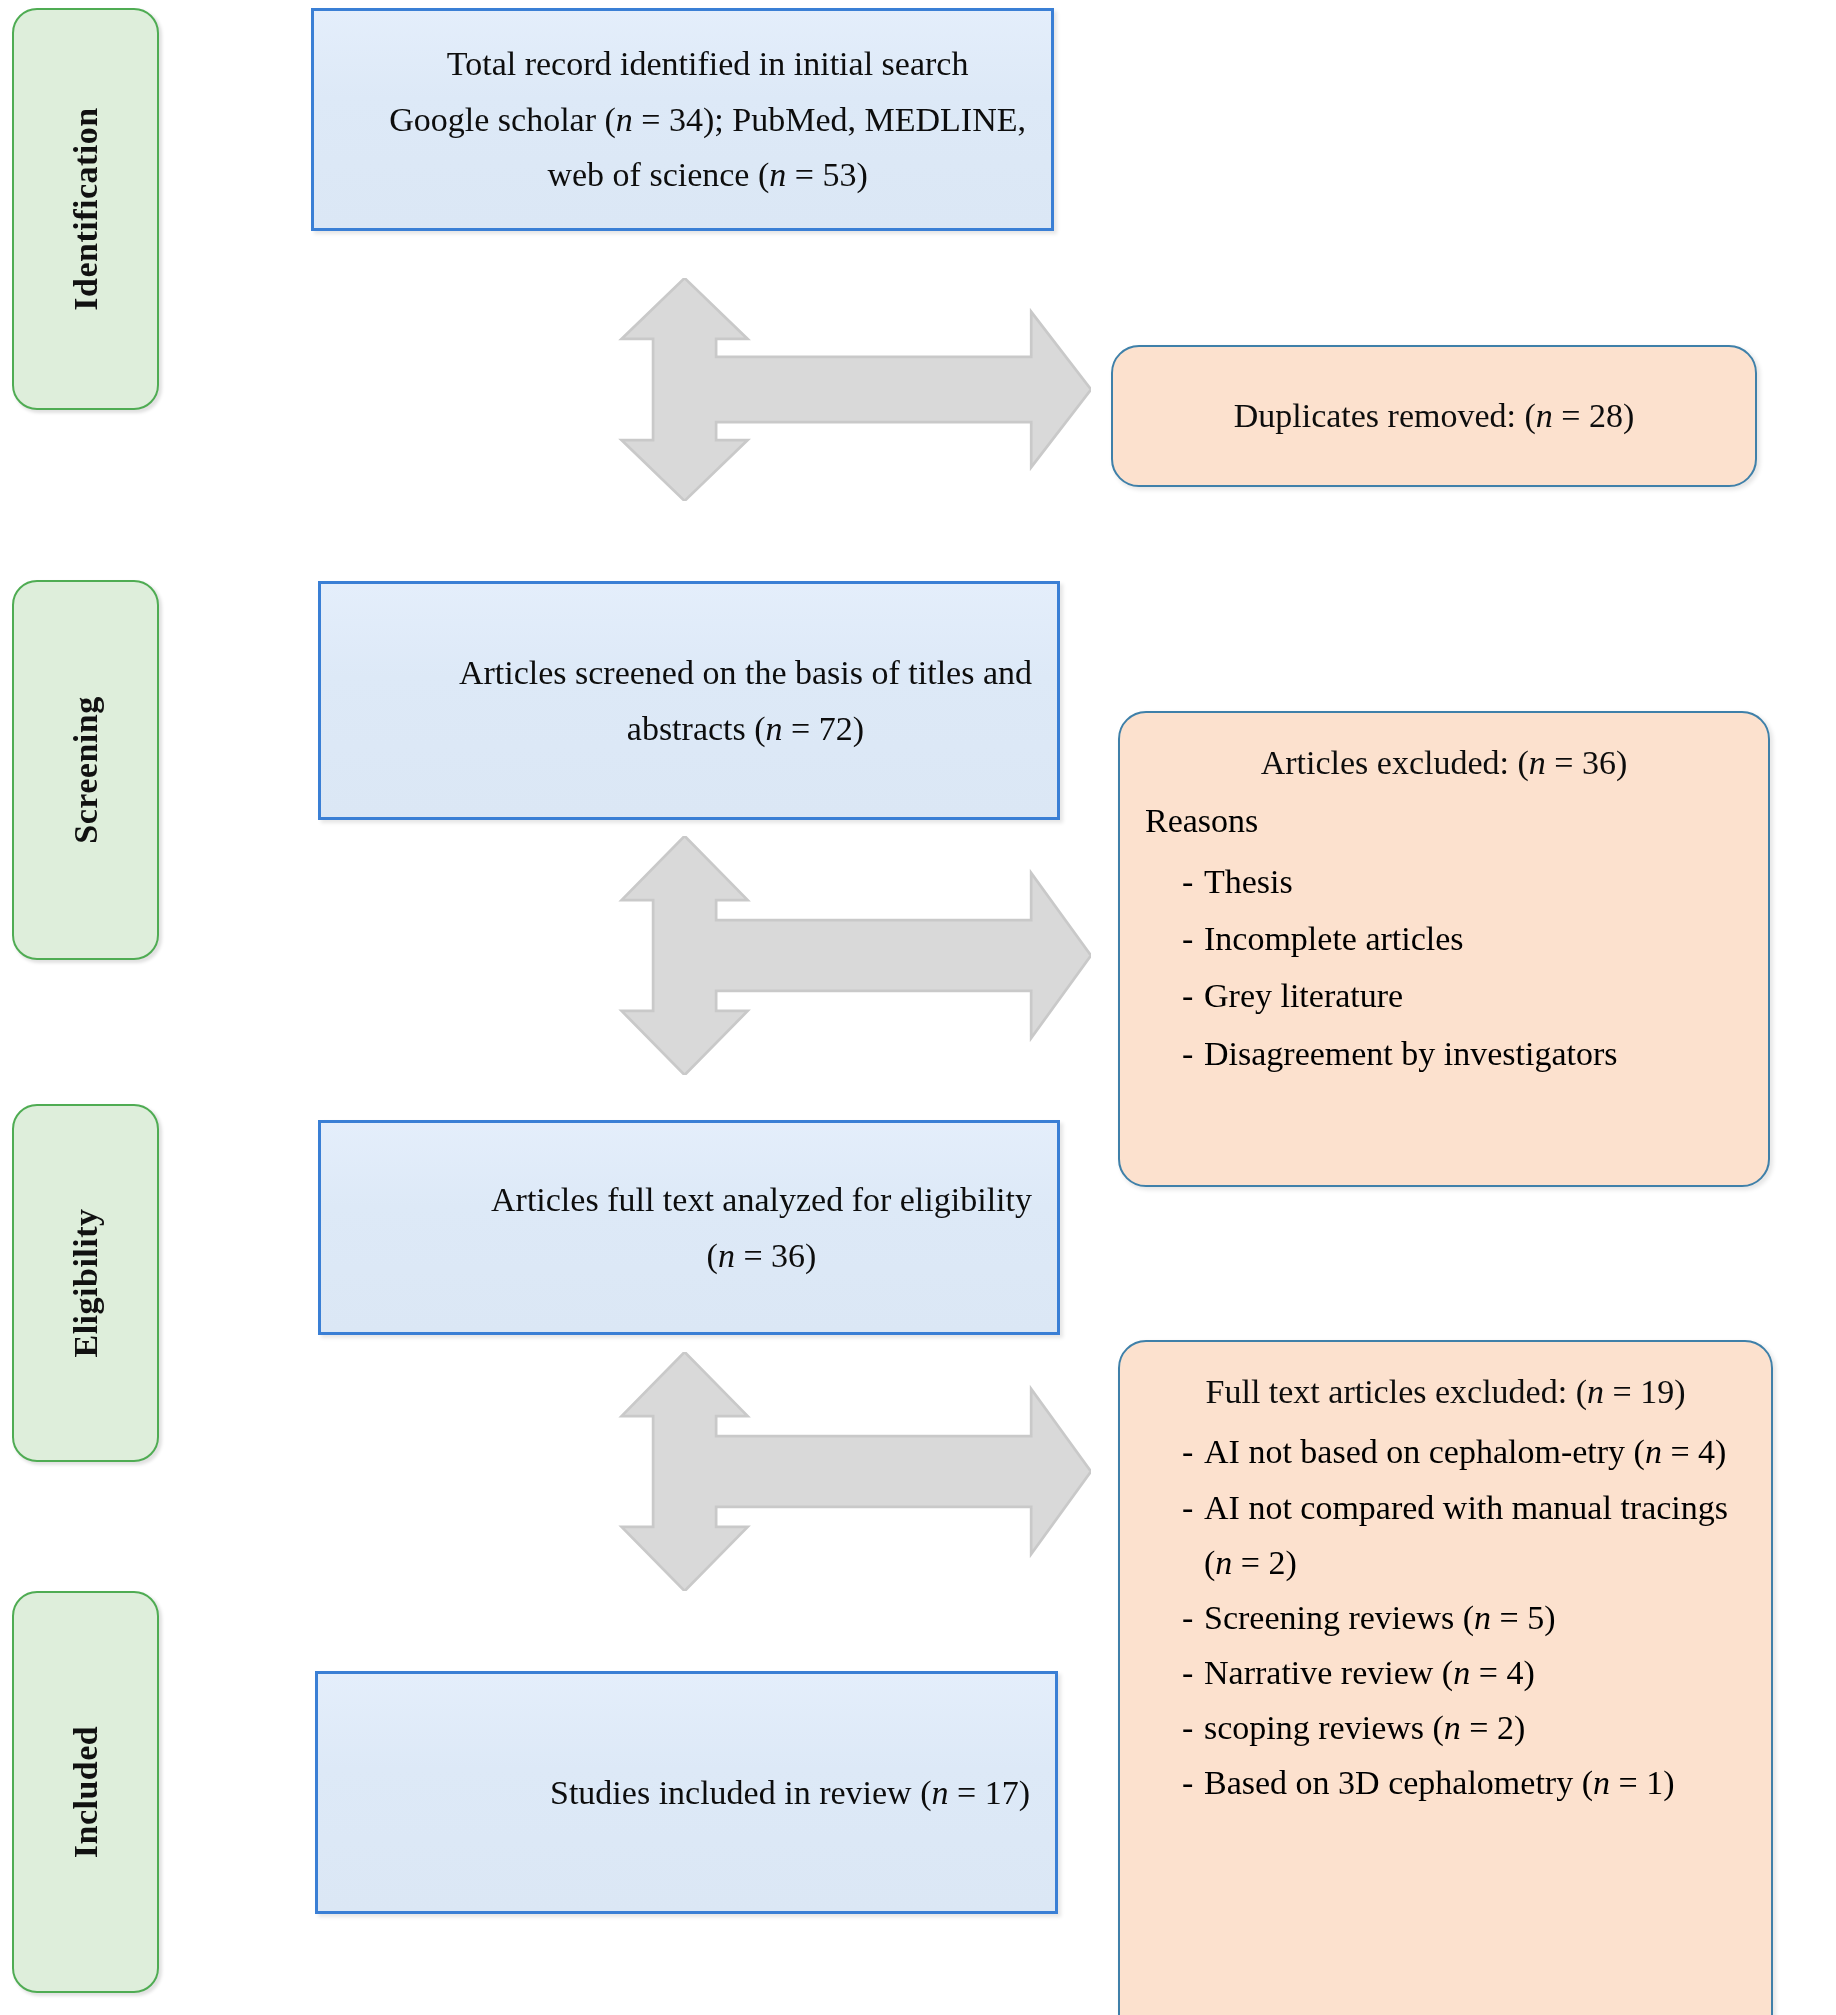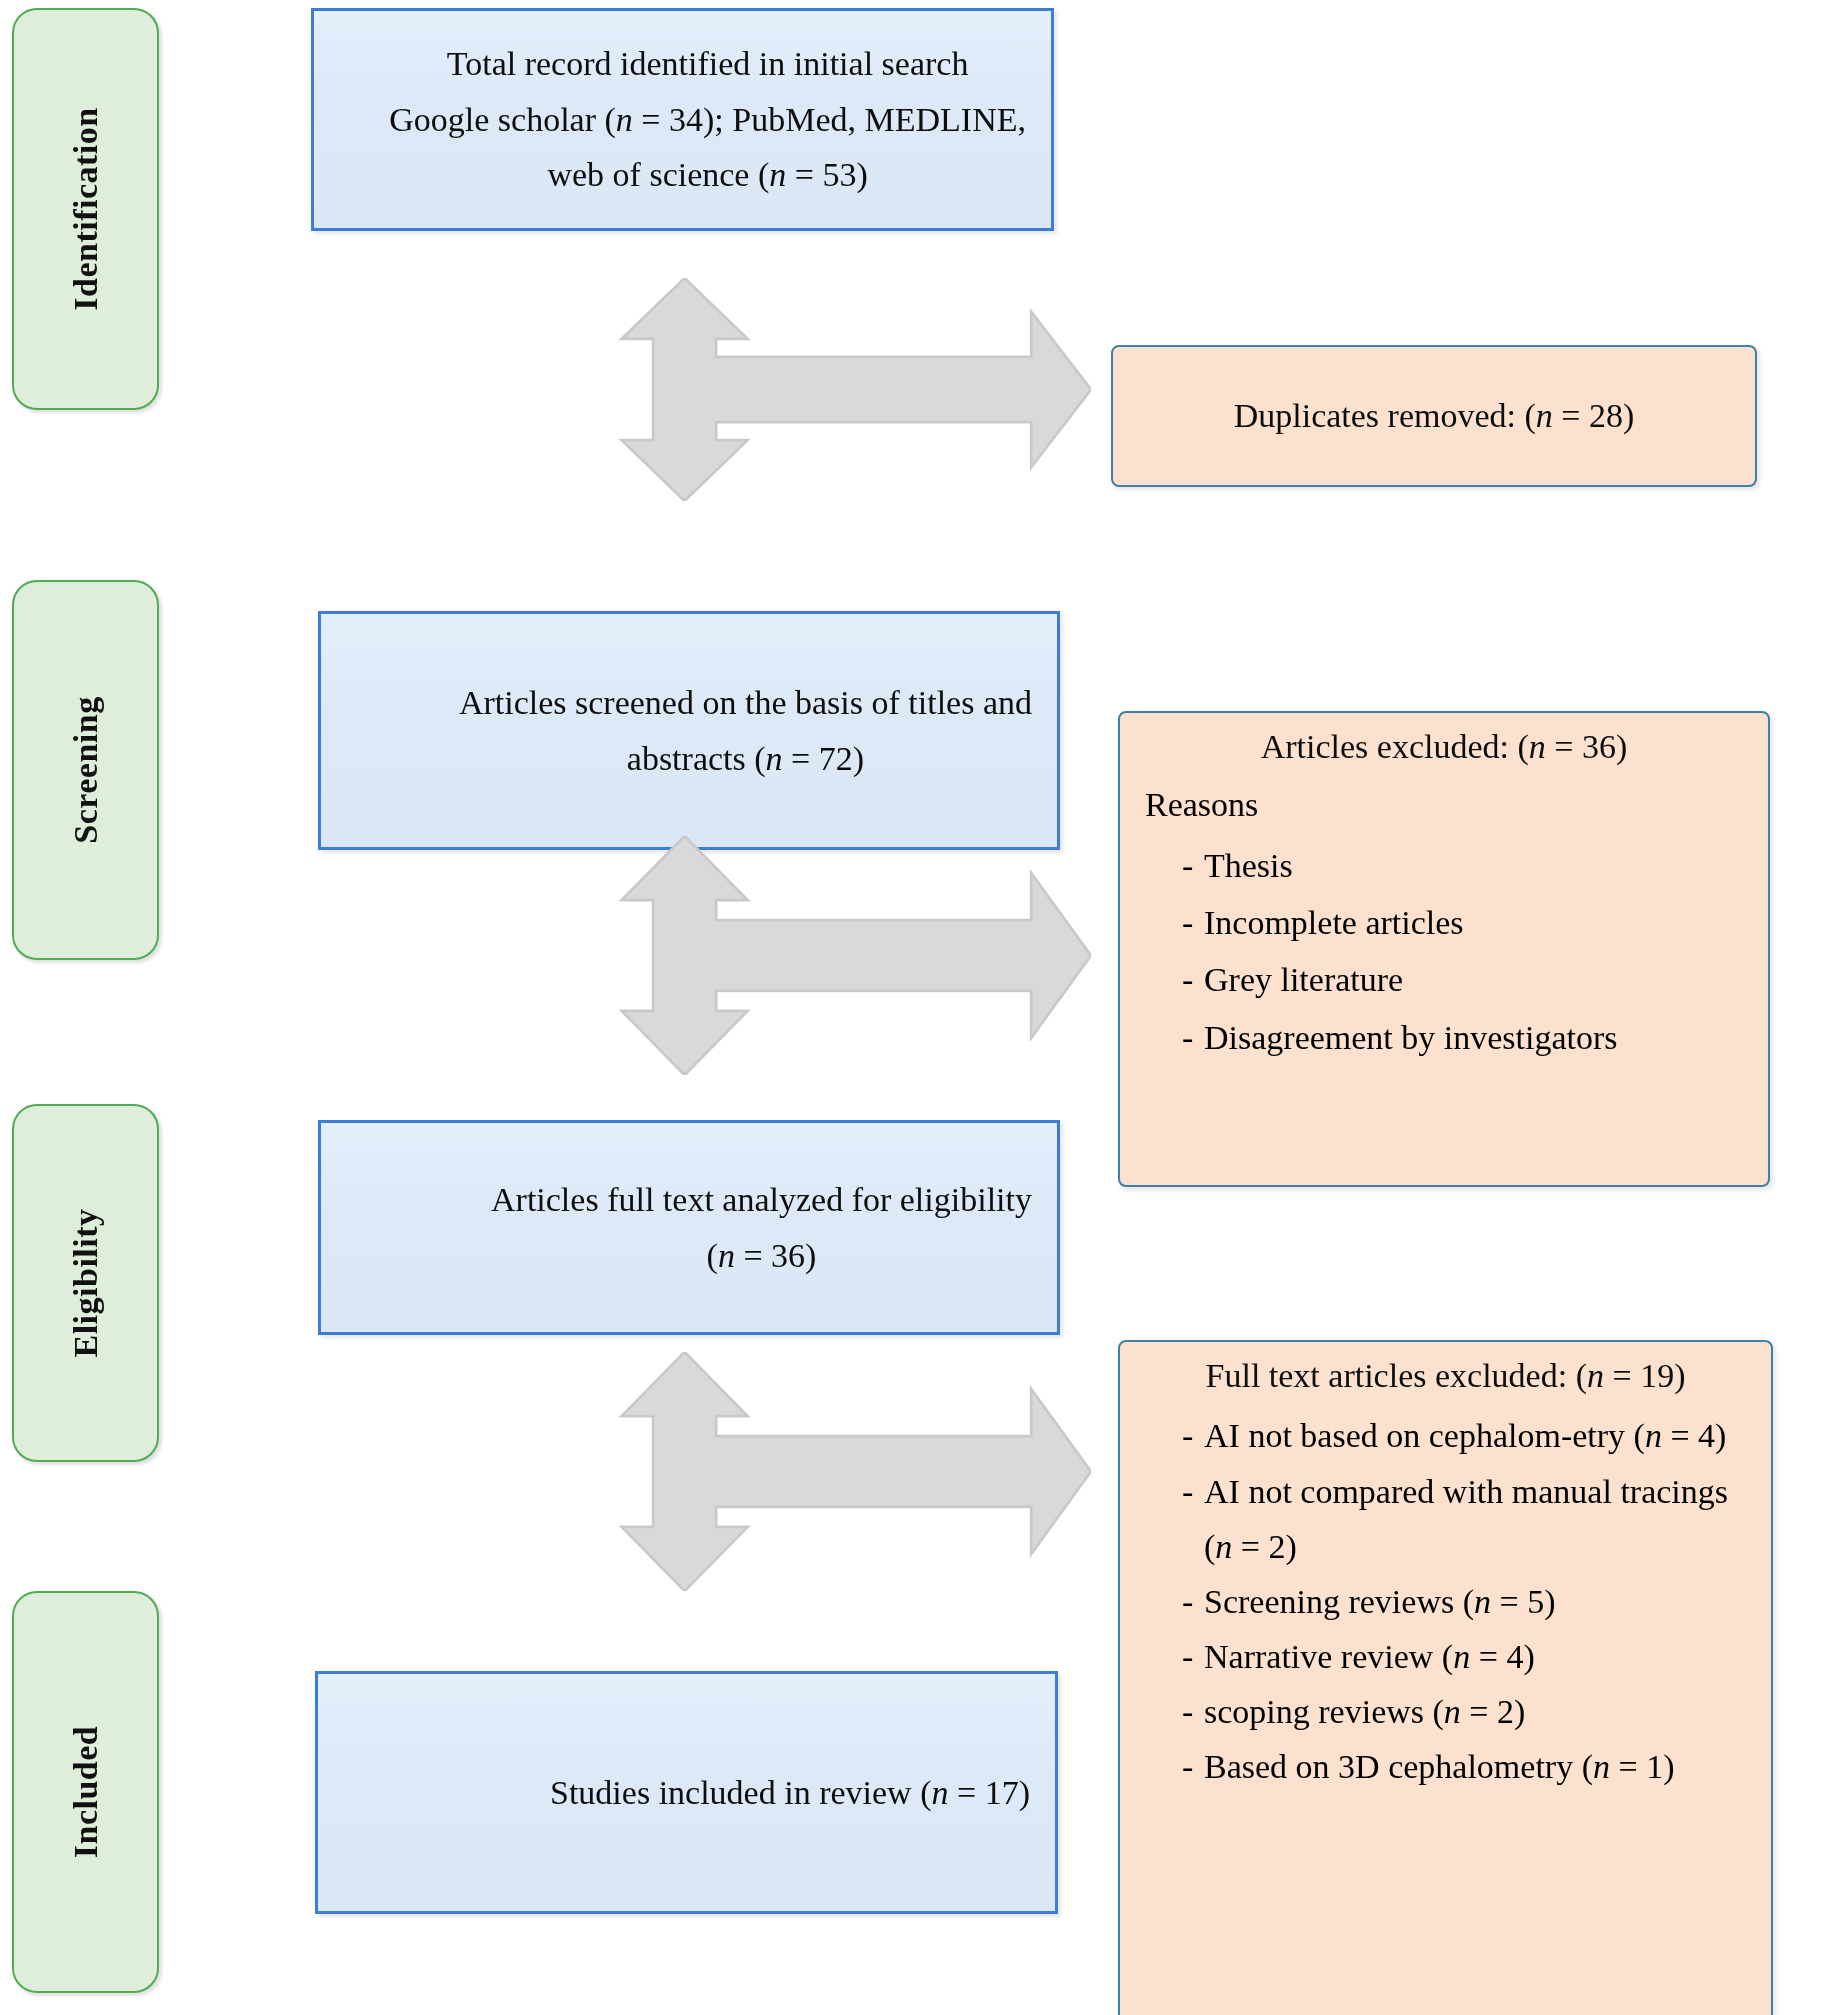--- a/index.html
+++ b/index.html
@@ -60,23 +60,23 @@
     line-height: 1.62;
     color: #0d0d0d;
   }
 
   
   .peach-box {
     position: absolute;
     box-sizing: border-box;
     background: #fce1ce;
     border: 2.7px solid #3f80a9;
-    border-radius: 8px;
+    border-radius: 28px;
     box-shadow: 2.7px 2.7px 4.3px rgba(0,0,0,0.10);
-    padding: 6px 25px;
+    padding: 22px 25px;
   }
   .peach-box.centered {
     display: flex;
     align-items: center;
     justify-content: center;
   }
   .peach-box .box-text,
   .peach-box .excl-title {
     font-size: 34px;
     line-height: 1.62;
@@ -160,21 +160,21 @@
                L 36 298 L 94 298 L 94 112 L 36 112 Z" fill="#D9D9D9" stroke="#C9C9C9" stroke-width="5" stroke-linejoin="miter"></path>
     </svg>
   </div>
 
   <div class="peach-box centered" style="left:1111px; top:345px; width:646px; height:142px;">
     <div class="box-text excl-title">
       <span>Duplicates removed: (</span><em class="nvar">n</em><span> = 28)</span>
     </div>
   </div>
 
-  <div class="blue-box" style="left:318px; top:581px; width:742px; height:239px;margin-top:30px;">
+  <div class="blue-box" style="left:318px; top:581px; width:742px; height:239px;">
     <div class="box-text">
       <span>Articles screened on the basis of titles and</span><br>
       <span>abstracts (</span><em class="nvar">n</em><span> = 72)</span>
     </div>
   </div>
 
   <div class="t-arrow" style="left:602px; top:836px;">
     <svg width="489" height="239" viewBox="0 0 900 440" xmlns="http://www.w3.org/2000/svg" aria-hidden="true">
       <path d="M 152 0 L 268 118 L 210 118 L 210 155 L 790 155 L 790 68 L 900 220
                L 790 372 L 790 285 L 210 285 L 210 322 L 268 322 L 152 440

